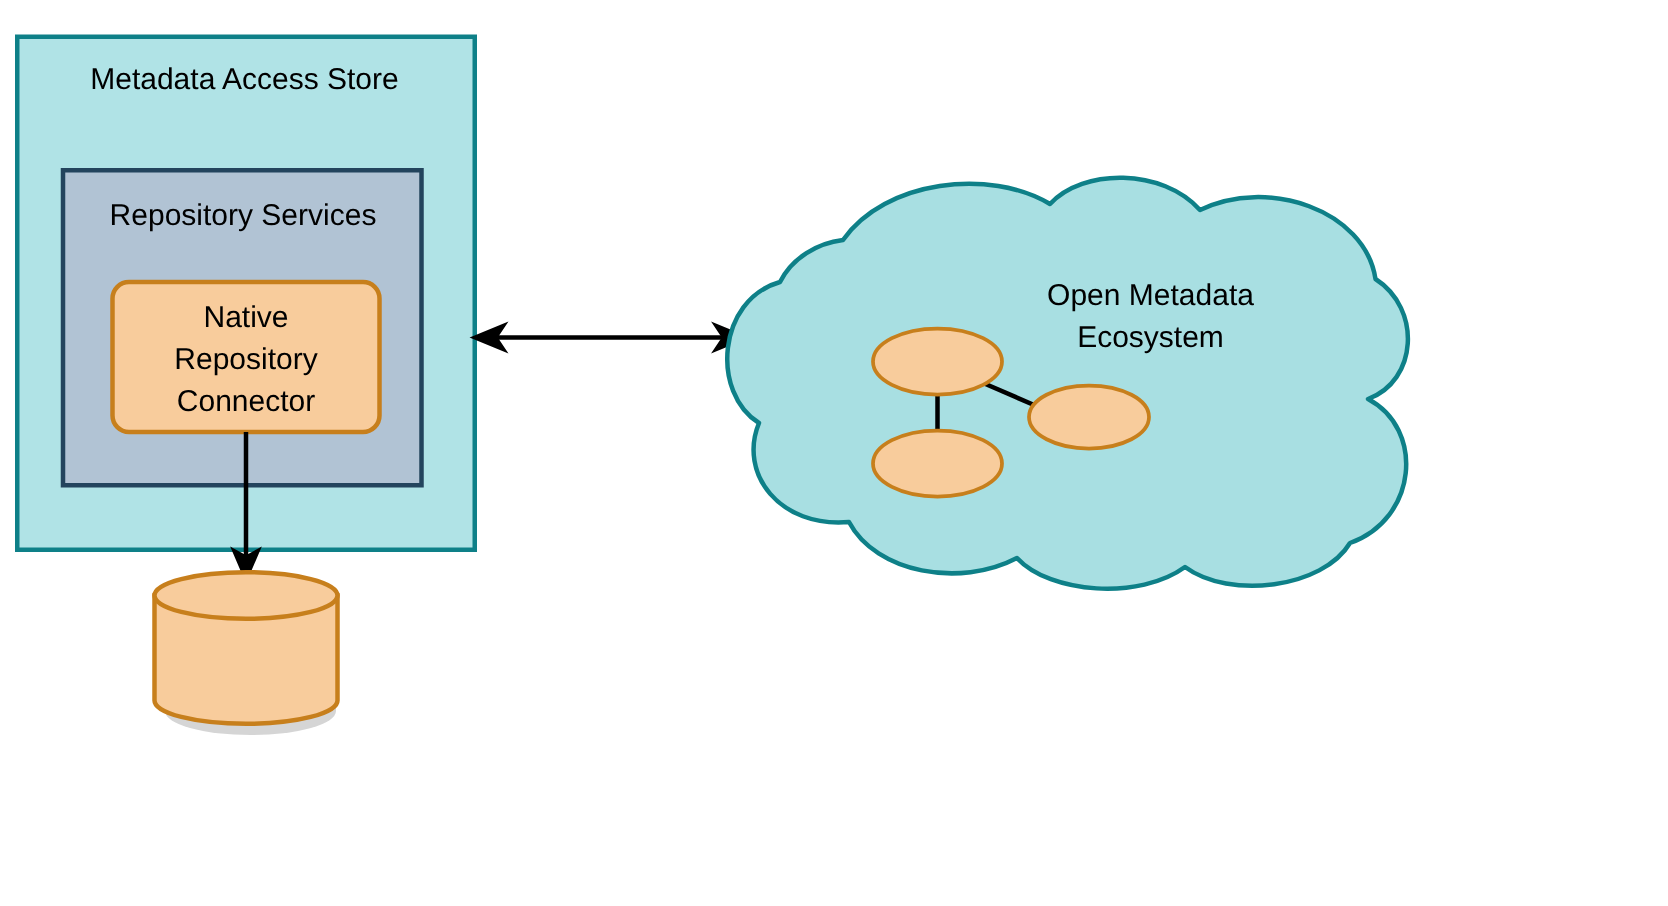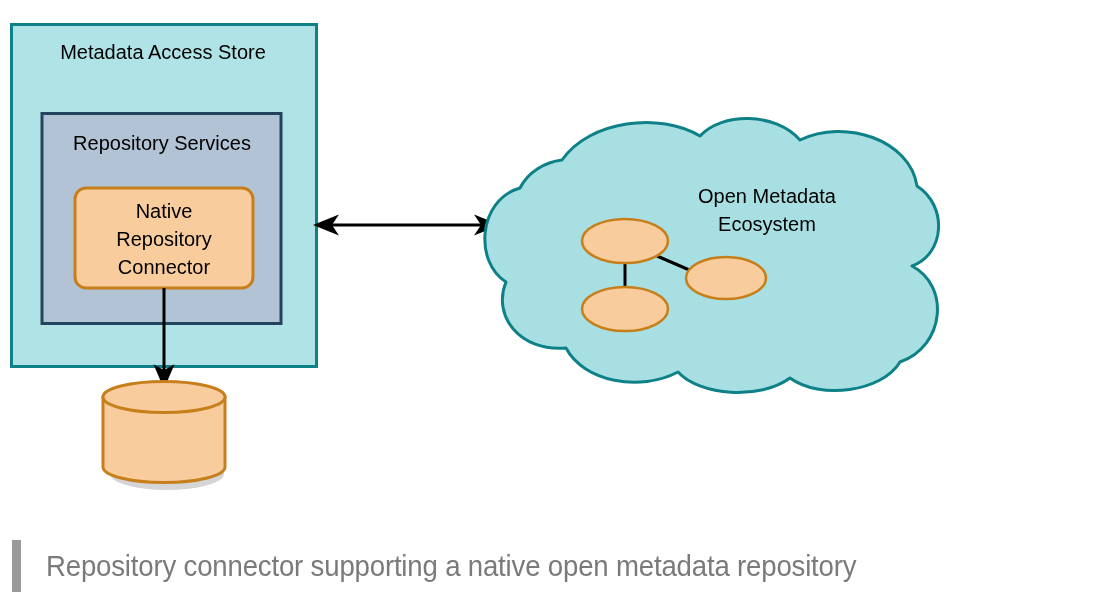--- a/index.html
+++ b/index.html
@@ -130,18 +130,14 @@
       <line x1="625" y1="263" x2="625" y2="288" stroke="#000000" stroke-width="3"></line>
       <line x1="657" y1="256" x2="694" y2="272" stroke="#000000" stroke-width="3"></line>
 
       <ellipse cx="625" cy="241" rx="43" ry="22" fill="#f8cc9c" stroke="#c77f1c" stroke-width="2.5"></ellipse>
       <ellipse cx="726" cy="278" rx="40" ry="21" fill="#f8cc9c" stroke="#c77f1c" stroke-width="2.5"></ellipse>
       <ellipse cx="625" cy="309" rx="43" ry="22" fill="#f8cc9c" stroke="#c77f1c" stroke-width="2.5"></ellipse>
     </g>
 
   </svg>
 
-  <div class="caption-row">
-    <div class="caption-bar"></div>
-    <div class="caption-text">Repository connector supporting a native open metadata repository</div>
-  </div>
 
 </div>
 
 </body></html>

